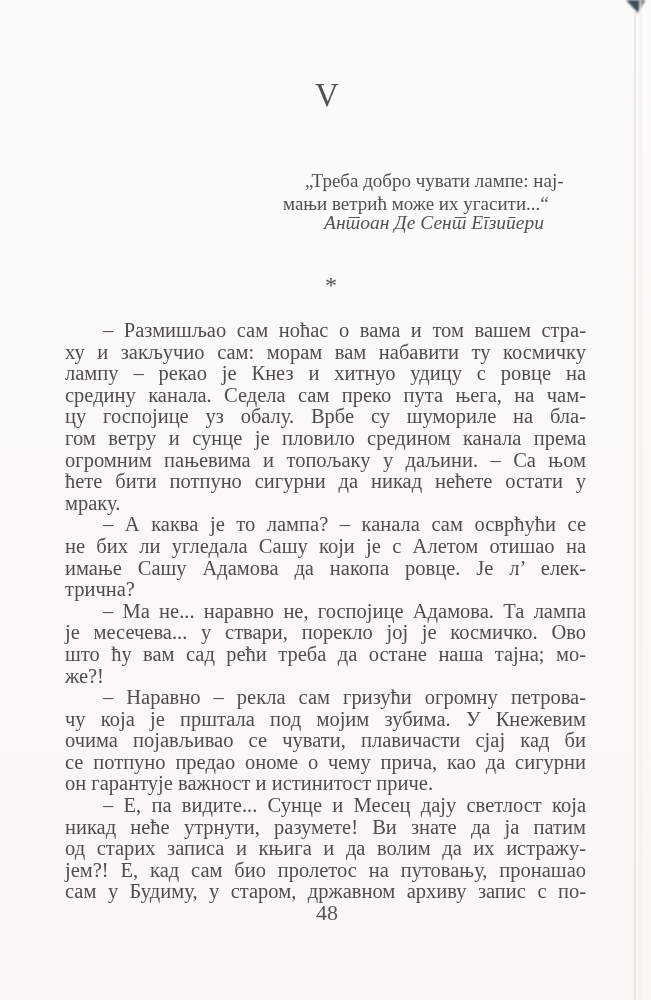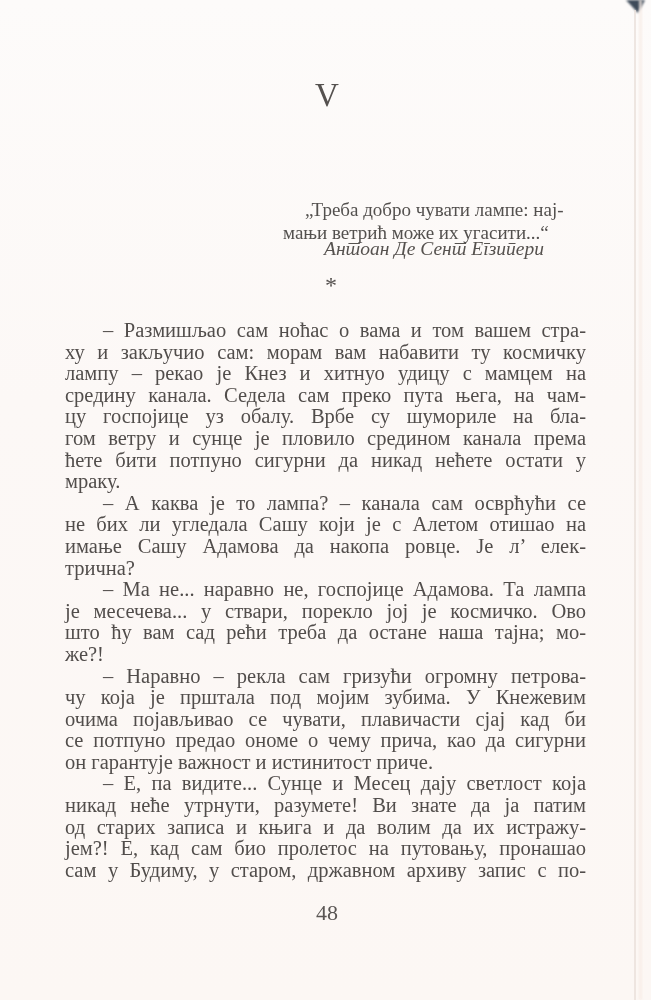--- a/index.html
+++ b/index.html
@@ -28,25 +28,25 @@
   }
   .epigraph {
     position: absolute;
     left: 283px;
     top: 170px;
     width: 302px;
     font-size: 19px;
     line-height: 22.5px;
     color: #53504e;
   }
-  .epigraph .eline.first { text-indent: 22px; margin-top: 29px; }
+  .epigraph .eline.first { text-indent: 22px; }
   .epigraph-attribution {
     position: absolute;
     left: 283px;
-    top: 238px;
+    top: 212px;
     width: 302px;
     text-align: center;
     font-style: italic;
     font-size: 19.5px;
     color: #56524f;
   }
   .separator {
     position: absolute;
     top: 272px;
     left: 0;
@@ -132,24 +132,25 @@
   </div>
 
   <div class="epigraph-attribution">Антоан Де Сент Егзипери</div>
 
   <div class="separator">*</div>
 
   <div class="body-text">
       <div class="para">
         <div class="line indent">– Размишљао сам ноћас о вама и том вашем стра-</div>
         <div class="line">ху и закључио сам: морам вам набавити ту космичку</div>
-        <div class="line">лампу – рекао је Кнез и хитнуо удицу с мамцем на</div>
+        <div class="line">лампу – рекао је Кнез и хитнуо удицу с ровце на</div>
         <div class="line">средину канала. Седела сам преко пута њега, на чам-</div>
         <div class="line">цу госпојице уз обалу. Врбе су шумориле на бла-</div>
         <div class="line">гом ветру и сунце је пловило средином канала према</div>
+        <div class="line">огромним пањевима и топољаку у даљини. – Са њом</div>
         <div class="line">ћете бити потпуно сигурни да никад нећете остати у</div>
         <div class="line para-end">мраку.</div>
       </div>
       <div class="para">
         <div class="line indent">– А каква је то лампа? – канала сам осврћући се</div>
         <div class="line">не бих ли угледала Сашу који је с Алетом отишао на</div>
         <div class="line">имање Сашу Адамова да накопа ровце. Је л’ елек-</div>
         <div class="line para-end">трична?</div>
       </div>
       <div class="para">

